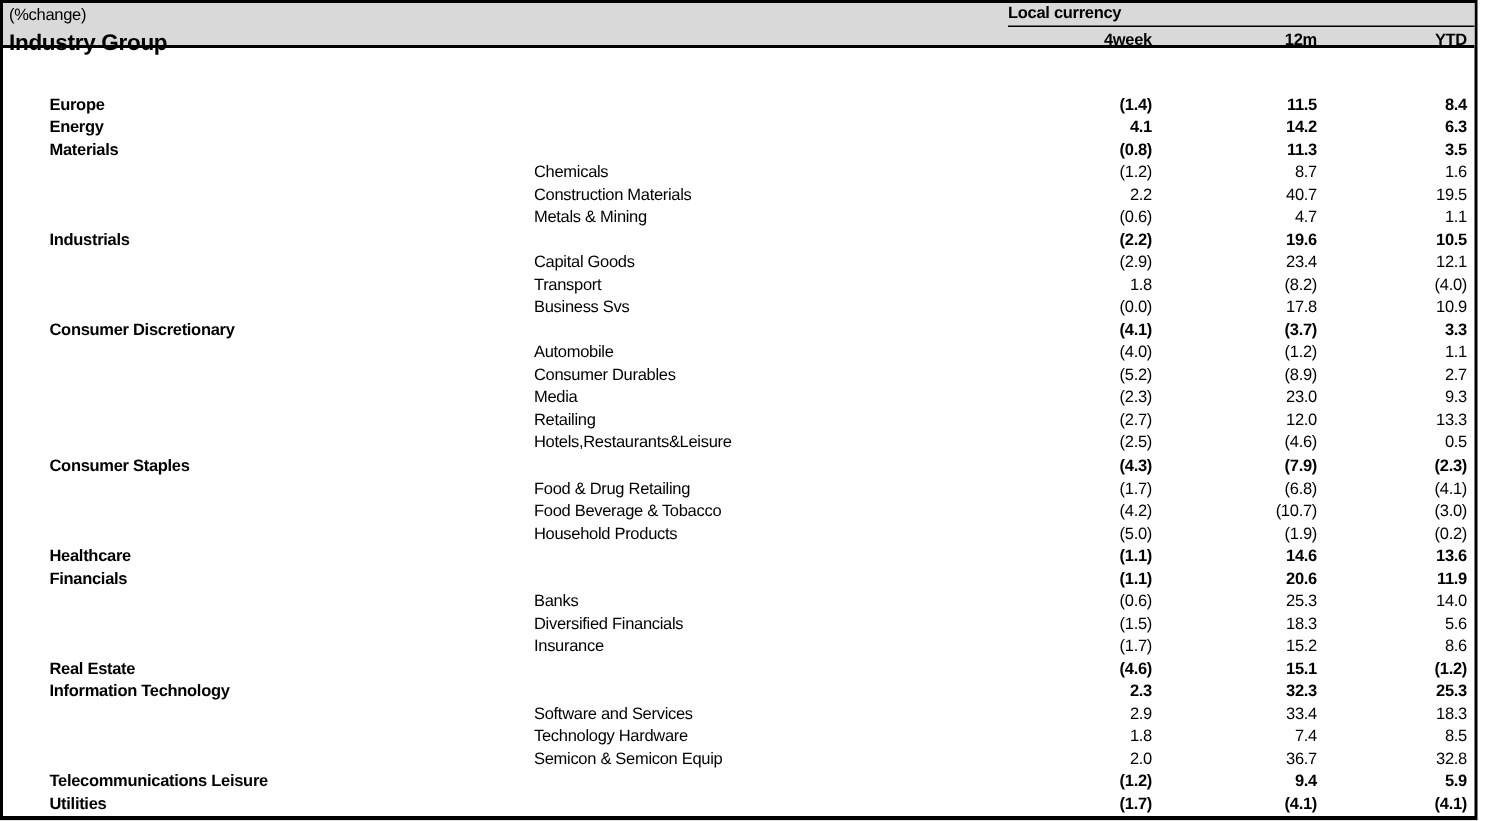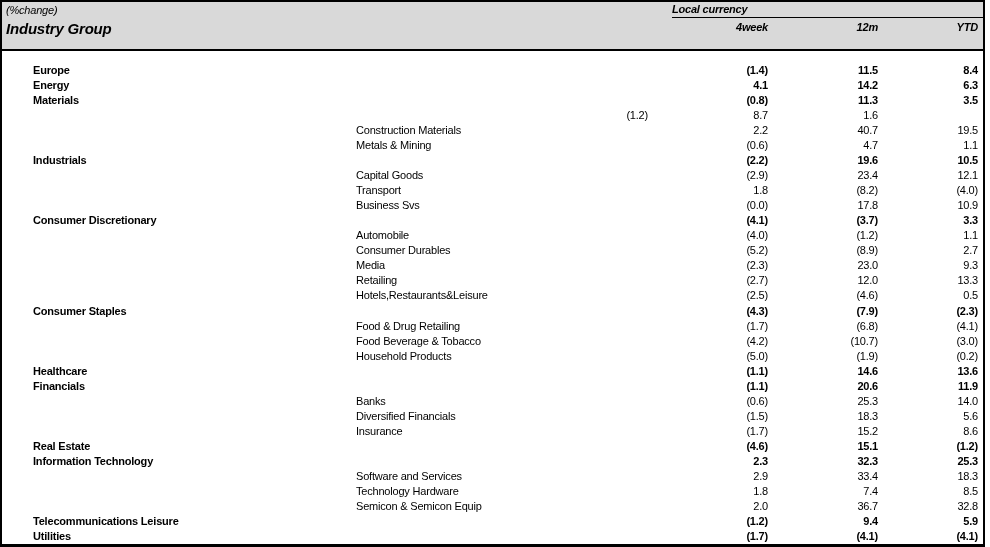--- a/index.html
+++ b/index.html
@@ -22,24 +22,23 @@
     width: 985px;
     height: 547px;
     box-sizing: border-box;
     border: 2px solid #000000;
     border-bottom-width: 3px;
     background: #ffffff;
     letter-spacing: -0.2px;
   }
   .header {
     position: relative;
-    height: 49px;
+    height: 30px;
     box-sizing: border-box;
     border-bottom: 2px solid #000000;
-    font-style: italic;
   }
   .change {
     position: absolute;
     left: 4px;
     top: 2px;
     font-size: 11px;
     white-space: nowrap;
   }
   .ig {
     position: absolute;
@@ -130,20 +129,21 @@
         <div class="row grid bold">
           <div class="cell a">Materials</div>
           <div class="cell b"></div>
           <div class="cell v">(0.8)</div>
           <div class="cell v">11.3</div>
           <div class="cell v">3.5</div>
           <div class="cell f"></div>
         </div>
         <div class="row grid">
           <div class="cell a"></div>
+          <div class="cell b">Chemicals</div>
           <div class="cell v">(1.2)</div>
           <div class="cell v">8.7</div>
           <div class="cell v">1.6</div>
           <div class="cell f"></div>
         </div>
         <div class="row grid">
           <div class="cell a"></div>
           <div class="cell b">Construction Materials</div>
           <div class="cell v">2.2</div>
           <div class="cell v">40.7</div>

